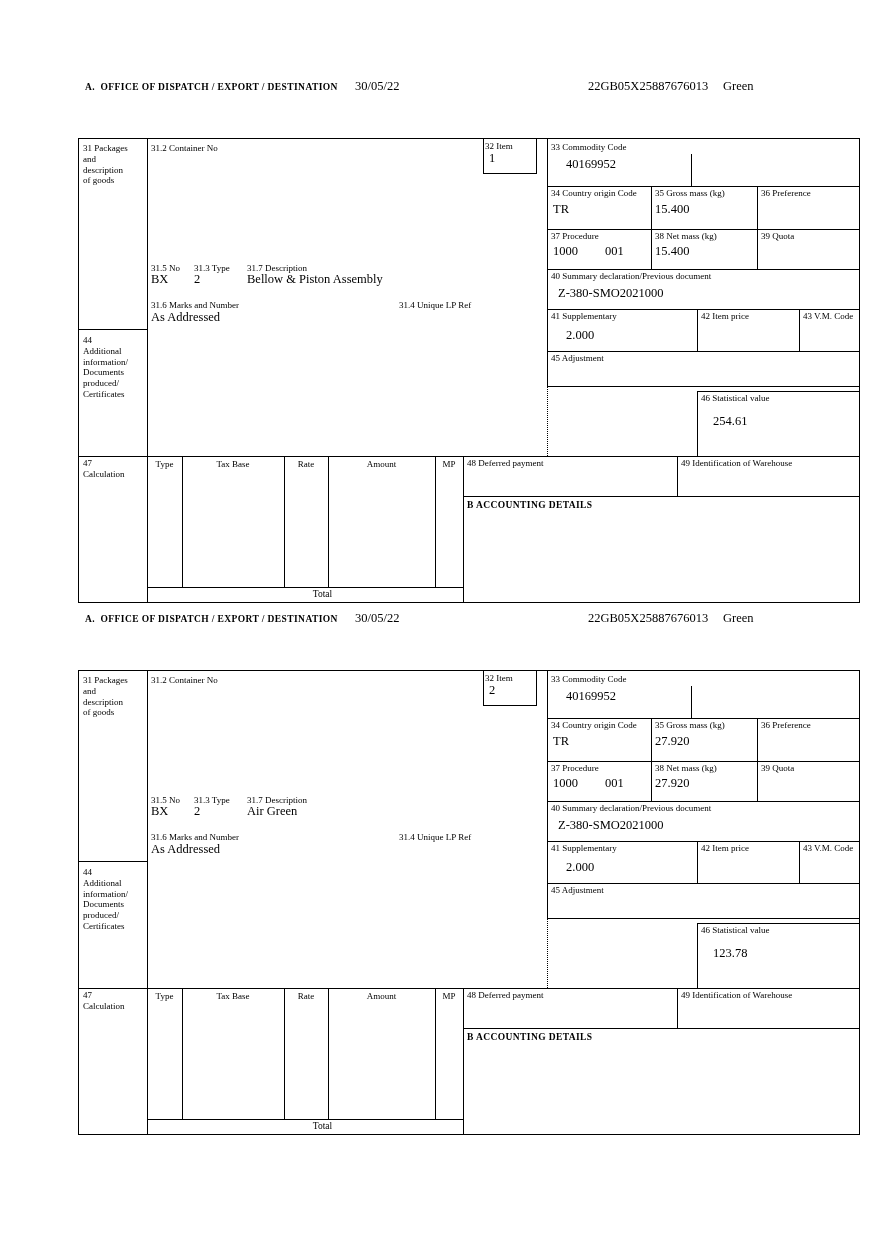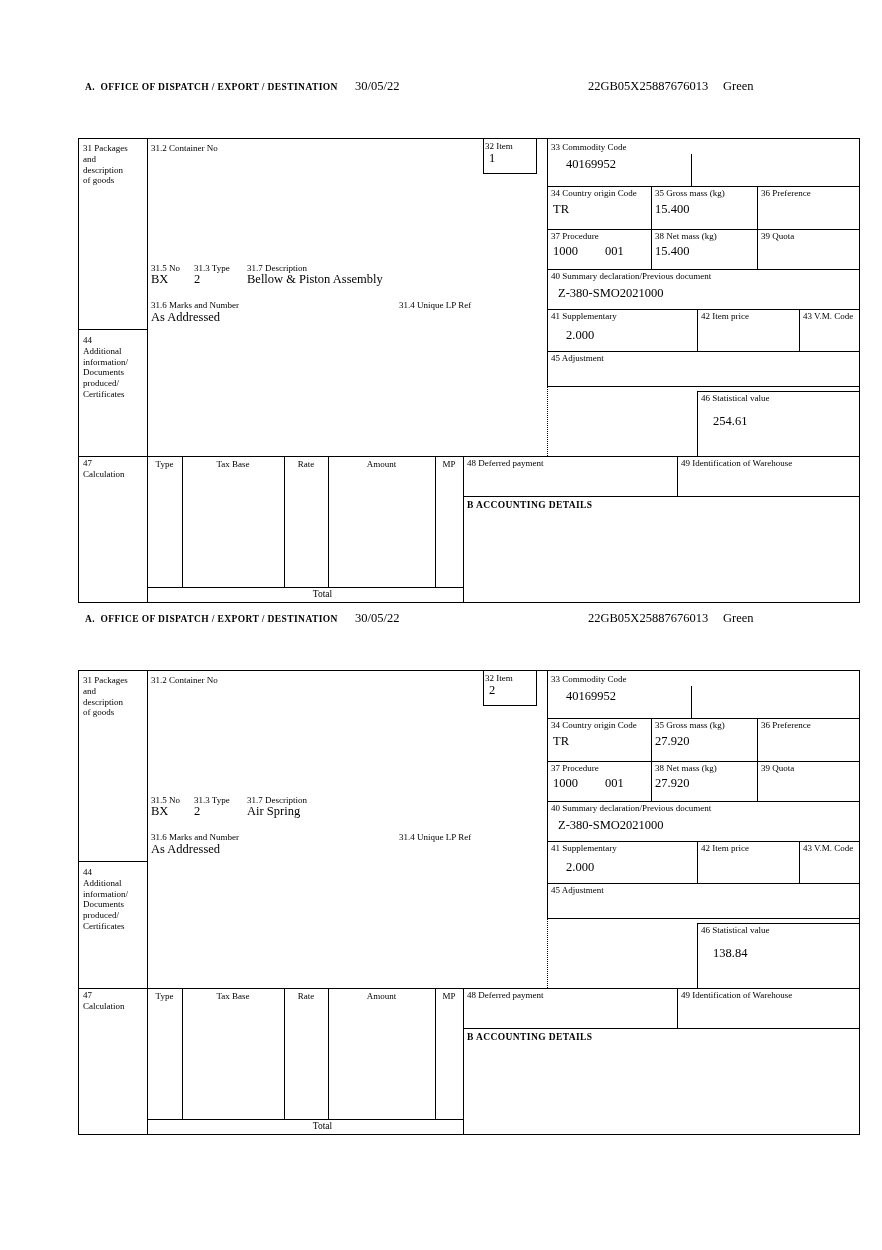--- a/index.html
+++ b/index.html
@@ -220,28 +220,28 @@
       <div class="lbl" style="left:472px;top:132px">40 Summary declaration/Previous document</div>
       <div class="val" style="left:479px;top:148px">Z-380-SMO2021000</div>
 
       <div class="lbl" style="left:472px;top:172px">41 Supplementary</div>
       <div class="lbl" style="left:622px;top:172px">42 Item price</div>
       <div class="lbl" style="left:724px;top:172px">43 V.M. Code</div>
       <div class="val" style="left:487px;top:190px">2.000</div>
 
       <div class="lbl" style="left:472px;top:214px">45 Adjustment</div>
       <div class="lbl" style="left:622px;top:254px">46 Statistical value</div>
-      <div class="val" style="left:634px;top:276px">138.84</div>
+      <div class="val" style="left:634px;top:276px">123.78</div>
 
       <div class="lbl" style="left:72px;top:124px">31.5 No</div>
       <div class="lbl" style="left:115px;top:124px">31.3 Type</div>
       <div class="lbl" style="left:168px;top:124px">31.7 Description</div>
       <div class="val" style="left:72px;top:134px">BX</div>
       <div class="val" style="left:115px;top:134px">2</div>
-      <div class="val" style="left:168px;top:134px">Air Spring</div>
+      <div class="val" style="left:168px;top:134px">Air Green</div>
 
       <div class="lbl" style="left:72px;top:161px">31.6 Marks and Number</div>
       <div class="lbl" style="left:320px;top:161px">31.4 Unique LP Ref</div>
       <div class="val" style="left:72px;top:172px">As Addressed</div>
 
       <div class="lbl th" style="left:68px;top:320px;width:35px">Type</div>
       <div class="lbl th" style="left:103px;top:320px;width:102px">Tax Base</div>
       <div class="lbl th" style="left:205px;top:320px;width:44px">Rate</div>
       <div class="lbl th" style="left:249px;top:320px;width:107px">Amount</div>
       <div class="lbl th" style="left:356px;top:320px;width:28px">MP</div>

